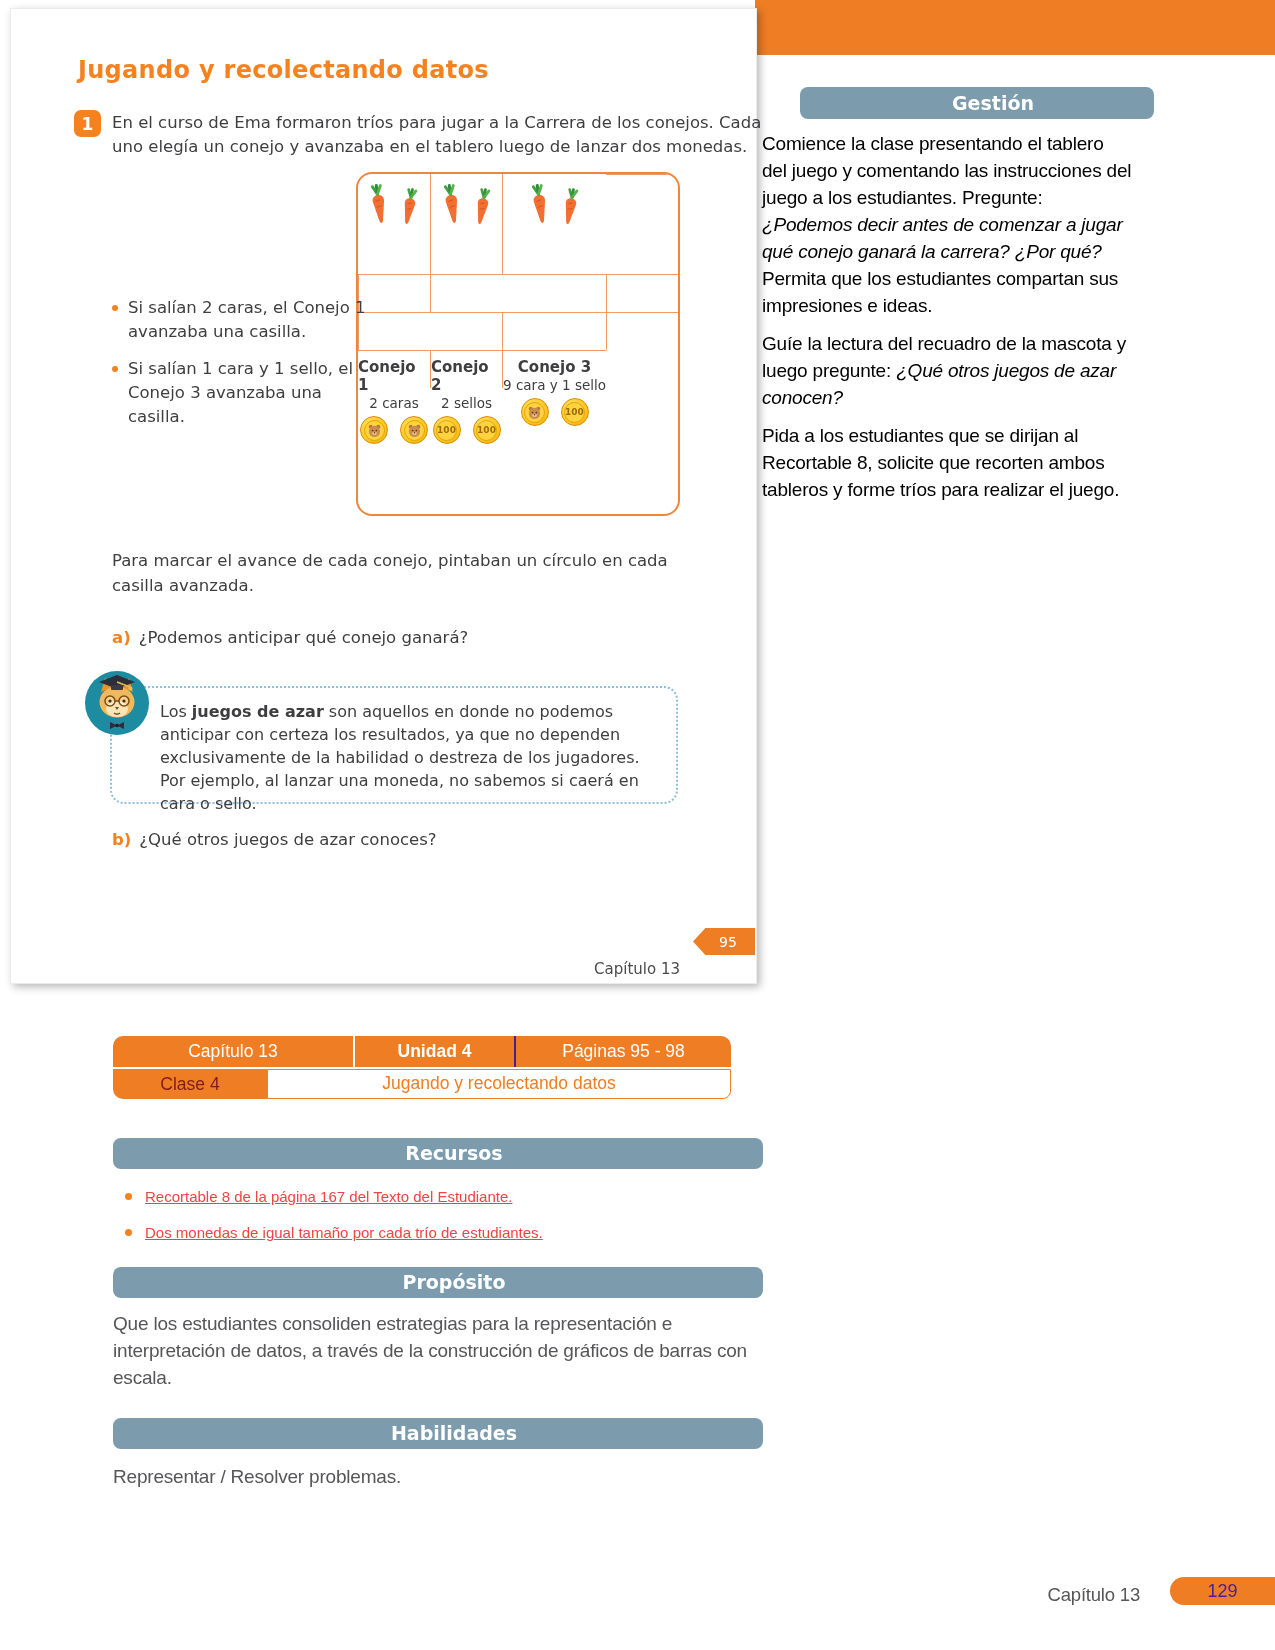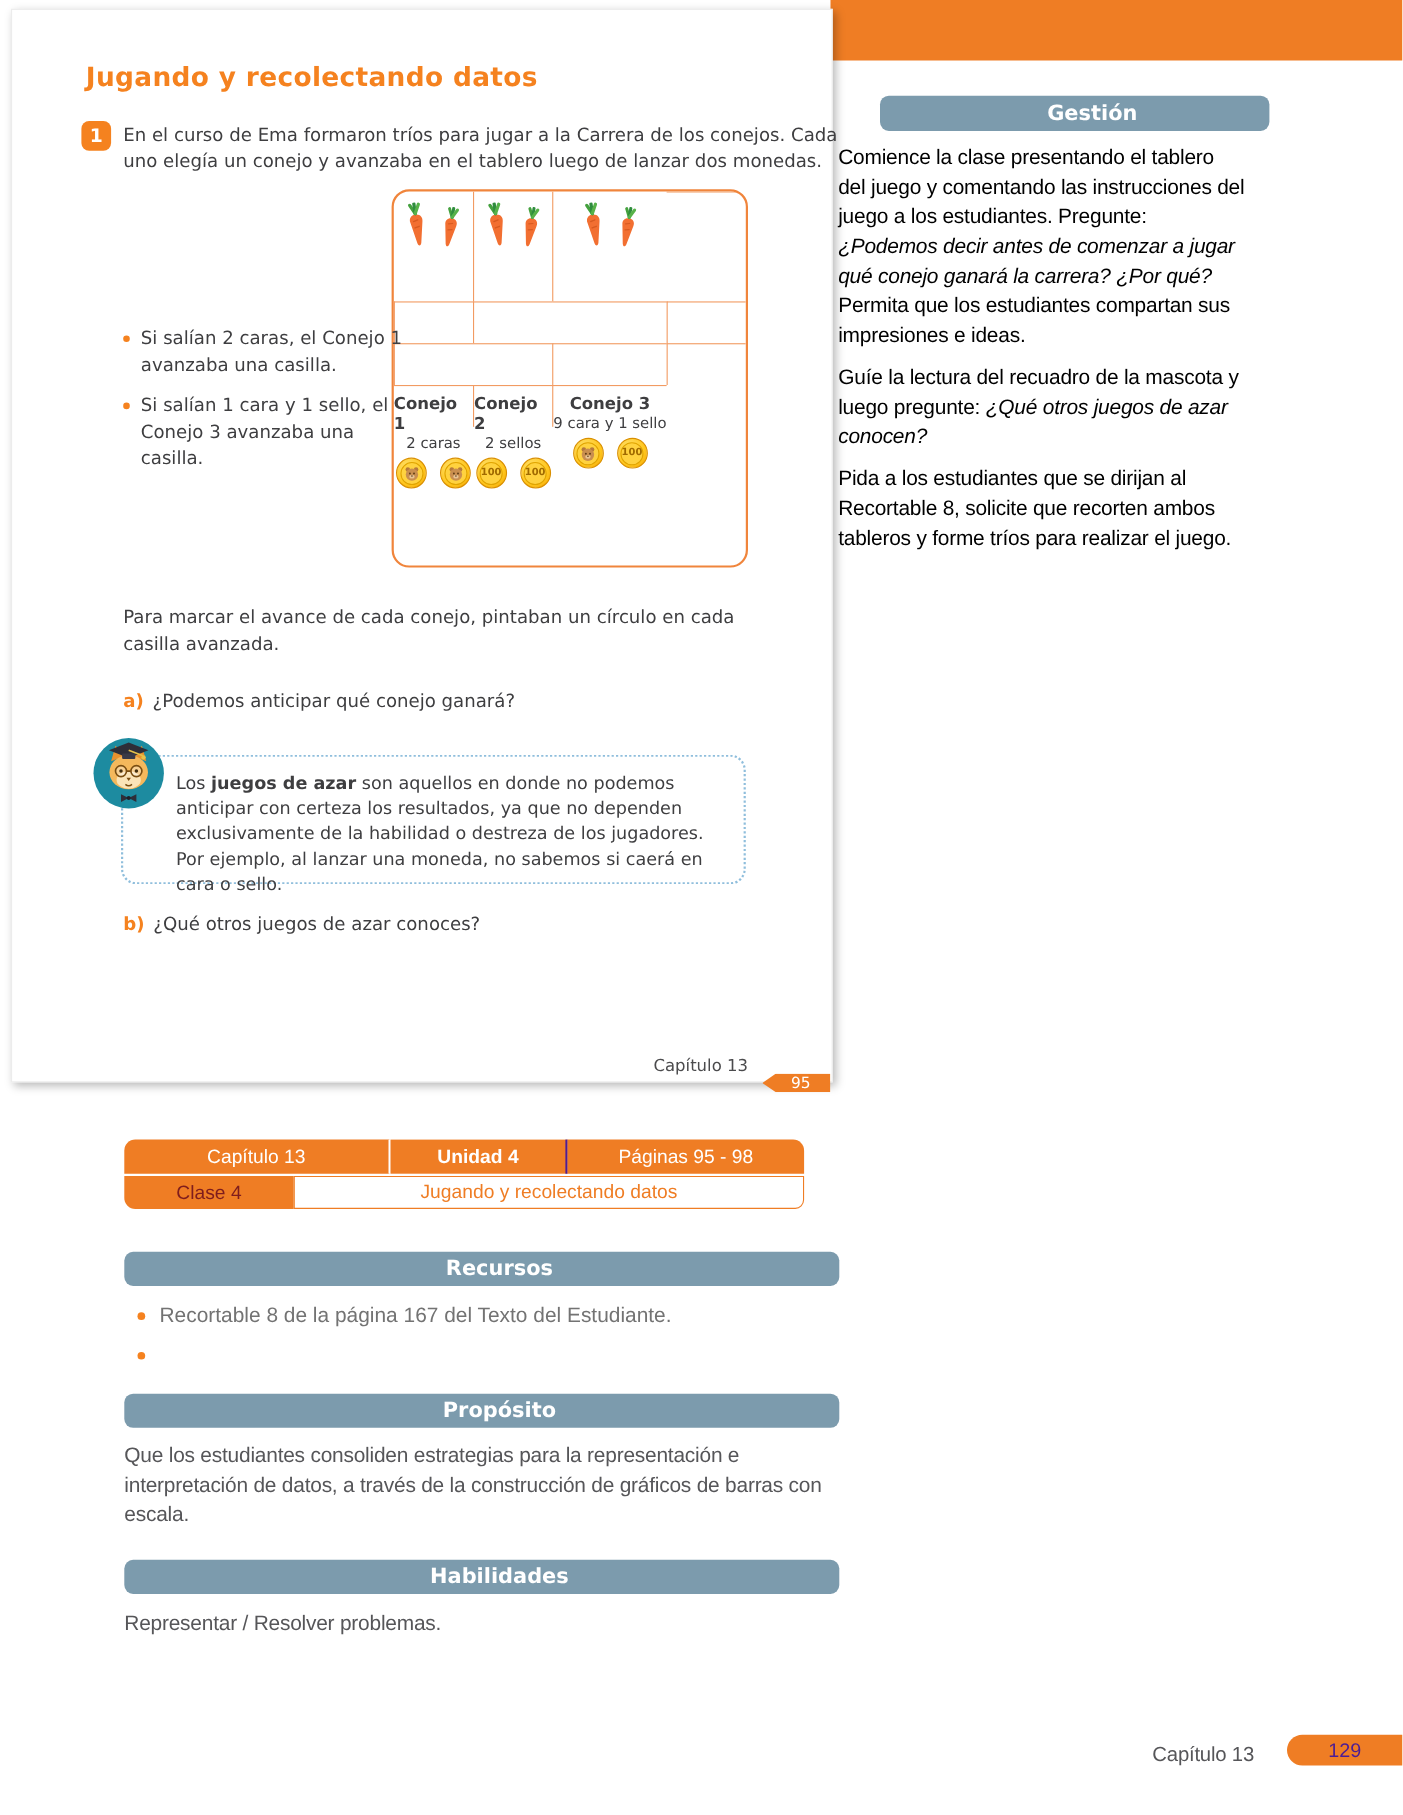--- a/index.html
+++ b/index.html
@@ -42,21 +42,21 @@
   .question{left:112px;font-size:16.5px;color:#3E3E40;font-family:"DejaVu Sans",sans-serif;}
   .q-label{color:#F5821F;font-weight:bold;margin-right:8px;}
 
   
   .note-box{left:110px;top:686px;width:568px;height:118px;border:2px dotted #8FBEDC;border-radius:14px;box-sizing:border-box;}
   .note-text{position:absolute;left:48px;top:12px;width:505px;font-size:16px;line-height:23px;color:#3E3E40;font-family:"DejaVu Sans",sans-serif;}
   .mascot{left:84px;top:670px;width:66px;height:66px;}
 
   
   .sf-chapter{left:555px;top:960px;width:125px;text-align:right;font-size:15px;color:#4B4B4D;font-family:"DejaVu Sans",sans-serif;}
-  .sf-badge{left:693px;top:976px;width:62px;height:17px;background:#EF7D24;clip-path:polygon(20% 0,100% 0,100% 100%,20% 100%,0 50%);color:#fff;font-size:14px;display:flex;align-items:center;justify-content:center;padding-left:8px;box-sizing:border-box;font-family:"DejaVu Sans",sans-serif;}
+  .sf-badge{left:693px;top:928px;width:62px;height:27px;background:#EF7D24;clip-path:polygon(20% 0,100% 0,100% 100%,20% 100%,0 50%);color:#fff;font-size:14px;display:flex;align-items:center;justify-content:center;padding-left:8px;box-sizing:border-box;font-family:"DejaVu Sans",sans-serif;}
 
   
   .blue-bar{background:#7C9BAD;border-radius:8px;color:#fff;font-weight:bold;font-size:19px;text-align:center;font-family:"DejaVu Sans",sans-serif;padding-left:32px;}
   .sb-header{left:800px;top:87px;width:322px;height:32px;line-height:32px;}
   .sb-body{left:762px;top:130px;width:370px;}
   .sb-body p{margin:0 0 11px 0;font-size:19px;line-height:27px;color:#000000;letter-spacing:-0.2px;}
   .ital{font-style:italic;}
 
   
   .tbl-r1{left:113px;top:1036px;width:618px;height:31px;display:flex;}
@@ -66,21 +66,21 @@
   .c3{flex:1;border-top-right-radius:10px;}
   .tbl-r2{left:113px;top:1069px;width:618px;height:30px;display:flex;}
   .c4{width:154px;background:#EF7D24;color:#7f1d1d;font-size:17.5px;line-height:30px;text-align:center;border-bottom-left-radius:10px;}
   .c5{flex:1;border:1.5px solid #EF7D24;border-bottom-right-radius:8px;color:#EF7D24;font-size:17.5px;line-height:27px;text-align:center;box-sizing:border-box;}
 
   
   .sec-bar{left:113px;width:618px;height:31px;line-height:31px;}
   .res-list{left:125px;top:1183px;width:606px;}
   .r-item{display:flex;margin-bottom:9px;}
   .r-dot{width:7px;height:7px;border-radius:50%;background:#F5821F;margin:10px 13px 0 0;flex:none;}
-  .r-txt{font-size:19px;line-height:27px;color:#737373;}
+  .r-txt{font-size:15px;line-height:27px;color:#ef4444;text-decoration:underline;}
   .body-par{font-size:19px;line-height:27px;color:#565659;letter-spacing:-0.2px;}
 
   
   .pf-chapter{left:1000px;top:1581px;width:140px;text-align:right;font-size:18.5px;color:#565659;}
   .pf-badge{left:1170px;top:1577px;width:105px;height:28px;background:#EF7D24;border-radius:14px 0 0 14px;color:#4c1d95;font-size:18px;display:flex;align-items:center;justify-content:center;}
 </style>
 </head>
 <body>
 
 <div class="abs top-bar"></div>
@@ -341,20 +341,21 @@
 </div>
 
 <div class="abs blue-bar sec-bar" style="top:1138px;">Recursos</div>
 <div class="abs res-list">
   <div class="r-item">
       <span class="r-dot"></span>
       <span class="r-txt">Recortable 8 de la página 167 del Texto del Estudiante.</span>
     </div>
   <div class="r-item">
       <span class="r-dot"></span>
+      <span class="r-txt">Dos monedas de igual tamaño por cada trío de estudiantes.</span>
     </div>
 </div>
 
 <div class="abs blue-bar sec-bar" style="top:1267px;">Propósito</div>
 <div class="abs body-par" style="left:113px;top:1310px;width:640px;">Que los estudiantes consoliden estrategias para la representación e interpretación de datos, a través de la construcción de gráficos de barras con escala.</div>
 
 <div class="abs blue-bar sec-bar" style="top:1418px;">Habilidades</div>
 <div class="abs body-par" style="left:113px;top:1463px;width:640px;">Representar / Resolver problemas.</div>
 
 <div class="abs body-par pf-chapter">Capítulo 13</div>

